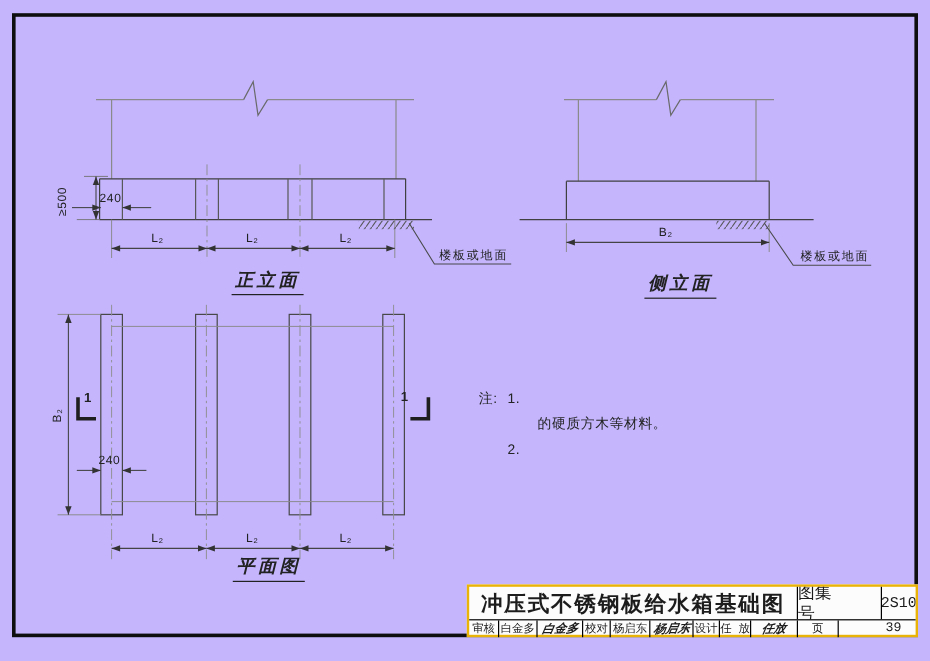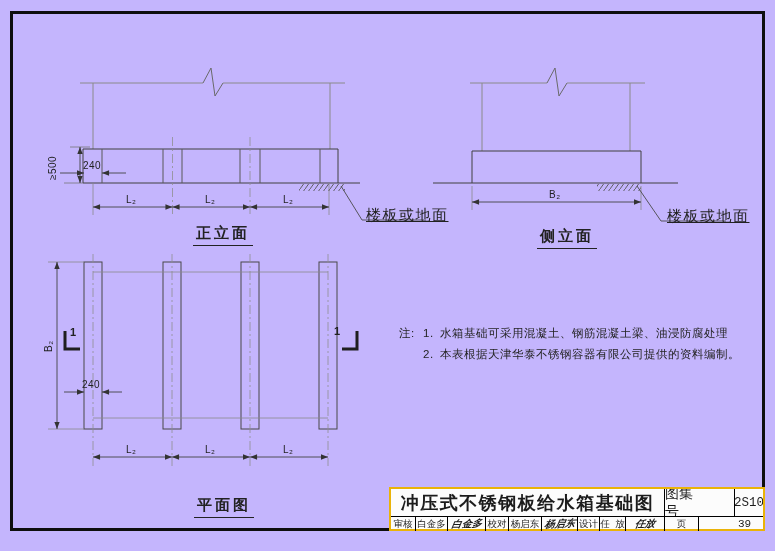--- a/index.html
+++ b/index.html
@@ -5,22 +5,22 @@
   html,body{margin:0;padding:0;background:#e8e8e8;}
   .page{position:relative;width:775px;height:551px;background:#c4b5fd;overflow:hidden;
         font-family:"Liberation Sans", sans-serif;color:#1c1c1c;}
   .frame{position:absolute;left:10px;top:11px;width:755px;height:520px;
          border:3px solid #0e0e0e;box-sizing:border-box;}
   svg.draw{position:absolute;left:0;top:0;}
   .lbl{position:absolute;white-space:nowrap;color:#222;}
   .dim{font-size:10px;letter-spacing:0.5px;}
   .rot{transform:rotate(-90deg);transform-origin:0 0;}
   .view-title{font-size:15px;font-weight:700;letter-spacing:3px;
-              border-bottom:1.6px solid #222;padding:0 3px 2px;}
-  .ground{font-size:15px;letter-spacing:1.5px;text-decoration:underline;}
+              border-bottom:1.6px solid #222;padding:0 3px 2px;font-style:italic;}
+  .ground{font-size:10px;letter-spacing:1.5px;}
   .secno{font-size:11px;font-weight:700;}
   .notes{position:absolute;left:399px;top:323px;width:352px;font-size:11.5px;
          line-height:21px;letter-spacing:0.5px;color:#242424;}
   .nrow{display:flex;}
   .nlab{width:24px;flex:none;}
   .nno{width:17px;flex:none;}
   .nind1{padding-left:49px;}
   .nind2{padding-left:24px;}
   .tblock{position:absolute;left:389px;top:487px;width:376px;height:44px;
           border:2px solid #eab308;box-sizing:border-box;background:#fcfcfc;
@@ -160,31 +160,32 @@
   <span class="lbl ground" style="left:667px;top:207px;">楼板或地面</span>
   <span class="lbl view-title" style="left:537px;top:227px;">侧立面</span>
 
   <span class="lbl dim rot" style="left:43px;top:352px;">B₂</span>
   <span class="lbl secno" style="left:70px;top:326px;">1</span>
   <span class="lbl secno" style="left:334px;top:325px;">1</span>
   <span class="lbl dim" style="left:82px;top:379px;">240</span>
   <span class="lbl dim" style="left:126px;top:444px;">L₂</span>
   <span class="lbl dim" style="left:205px;top:444px;">L₂</span>
   <span class="lbl dim" style="left:283px;top:444px;">L₂</span>
-  <span class="lbl view-title" style="left:194px;top:496px;">平面图</span>
+  <span class="lbl view-title" style="left:194px;top:463px;">平面图</span>
 
   <div class="notes">
     <div class="nrow">
       <span class="nlab">注:</span>
       <span class="nno">1.</span>
-      <span>水箱基础可采用混凝土、钢筋混凝土梁、油浸防腐处理</span>
+    </div>
+    <div class="nrow nind1">
+      <span>的硬质方木等材料。</span>
     </div>
     <div class="nrow nind2">
       <span class="nno">2.</span>
-      <span>本表根据天津华泰不锈钢容器有限公司提供的资料编制。</span>
     </div>
   </div>
 
   <div class="tblock">
     <div class="tb-row1">
       <div class="tb-cell tb-title">冲压式不锈钢板给水箱基础图</div>
       <div class="tb-cell tb-lab1">图集号</div>
       <div class="tb-cell tb-num1">12S101</div>
     </div>
     <div class="tb-row2">

